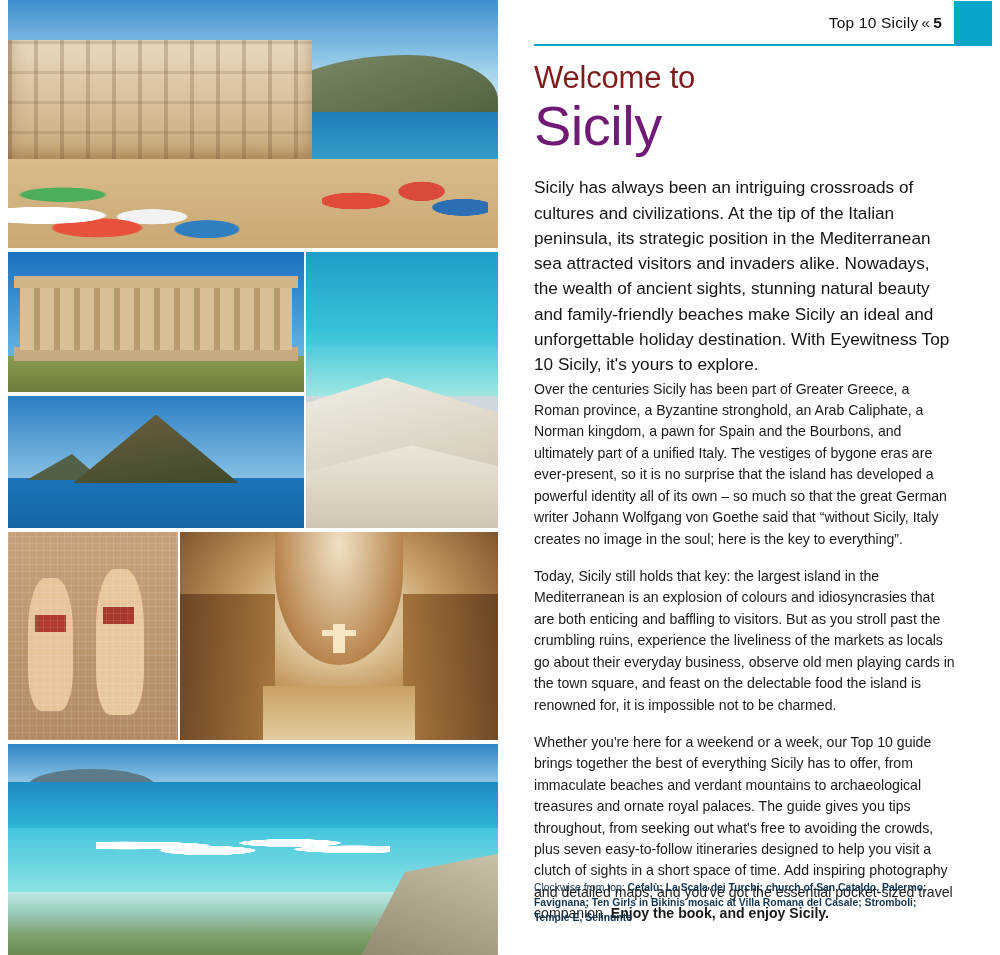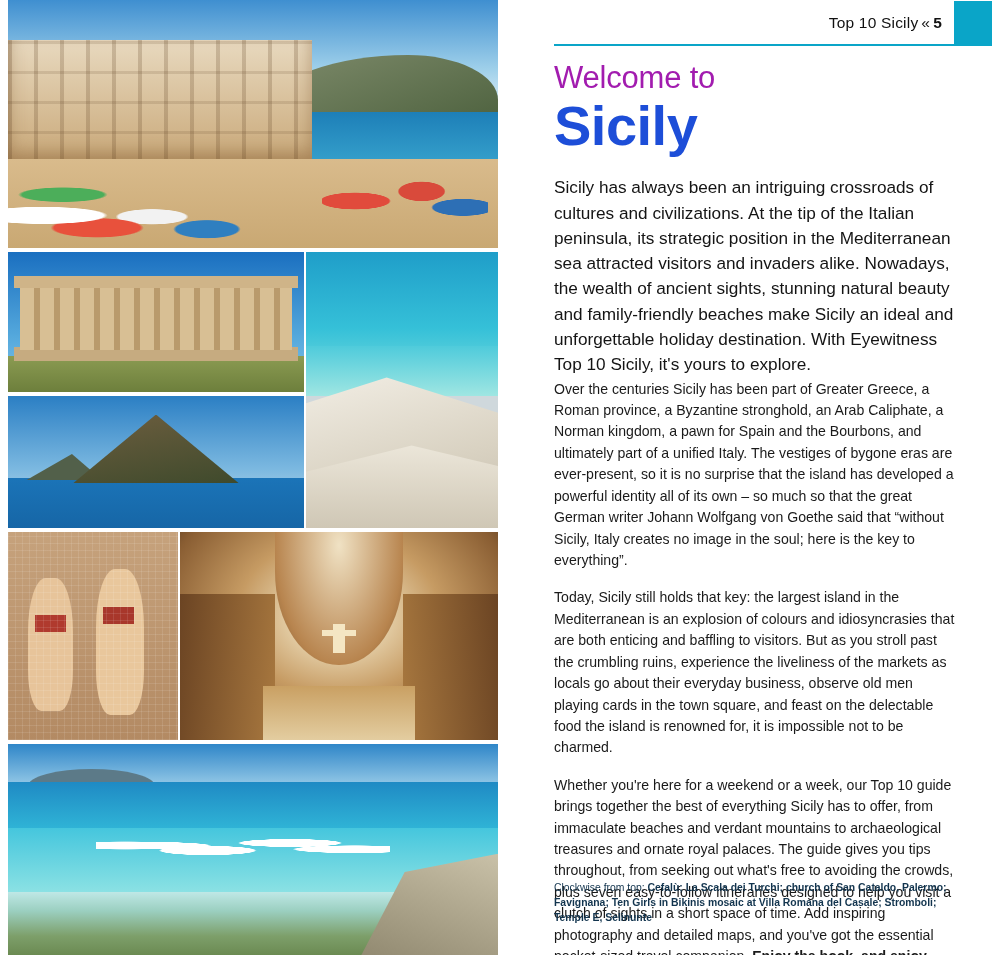--- a/index.html
+++ b/index.html
@@ -7,21 +7,20 @@
     width: 1000px; height: 955px;
     background: #ffffff;
     font-family: "Liberation Sans", sans-serif;
     overflow: hidden;
   }
   .page {
     position: relative;
     width: 992px; height: 955px;
     background: #ffffff;
     display: flex;
-    gap: 20px;
   }
 
   
   .photo-column {
     position: relative;
     width: 498px;
     height: 955px;
     background: #ffffff;
     flex: 0 0 498px;
   }
@@ -187,28 +186,28 @@
     width: 38px; height: 44px;
     background: #0aa5c8;
     flex: 0 0 38px;
   }
 
   .body-area { padding: 16px 36px 0 36px; }
 
   .welcome-to {
     font-size: 31px;
     font-weight: normal;
-    color: #a21caf;
+    color: #7f1d1d;
     line-height: 1.05;
     letter-spacing: -0.2px;
   }
   .place-name {
     font-size: 56px;
-    font-weight: bold;
-    color: #1d4ed8;
+    font-weight: normal;
+    color: #701a75;
     line-height: 1.05;
     letter-spacing: -0.5px;
     margin-top: 2px;
   }
 
   .lead {
     margin-top: 20px;
     font-size: 17.2px;
     line-height: 1.47;
     color: #141414;

